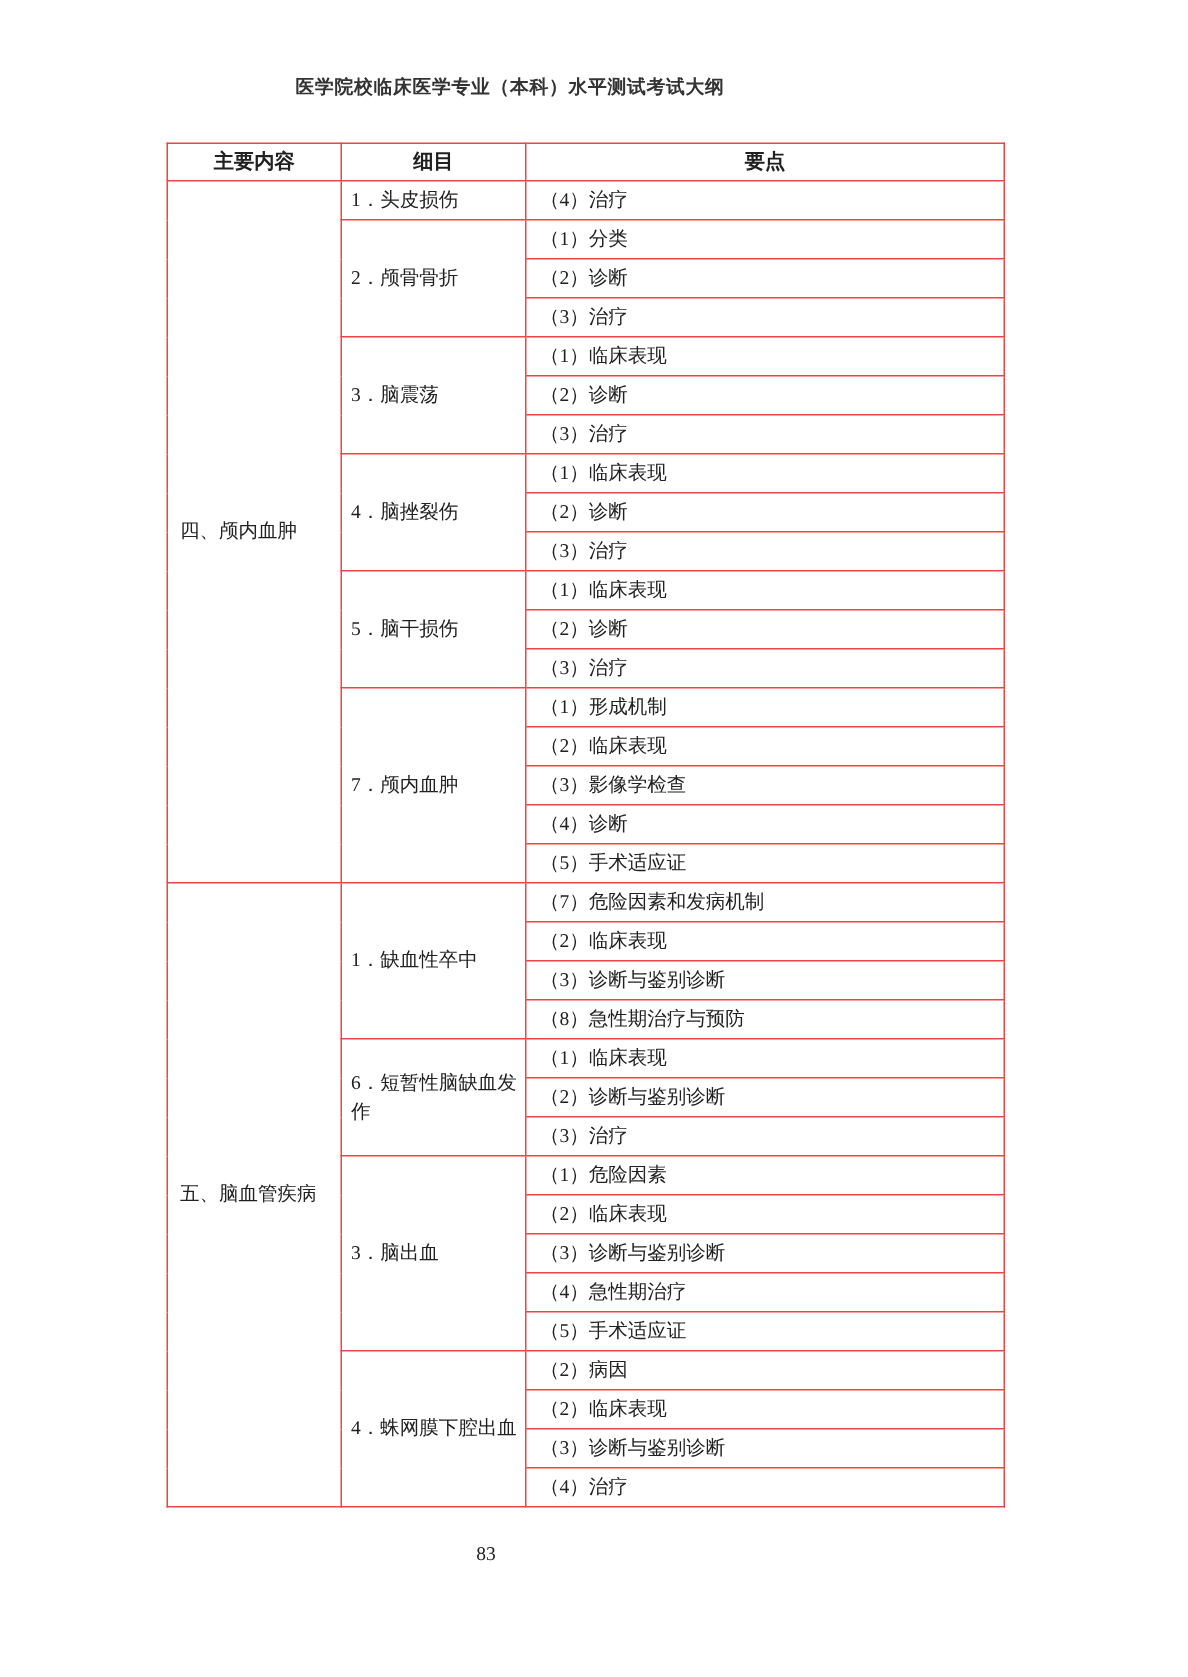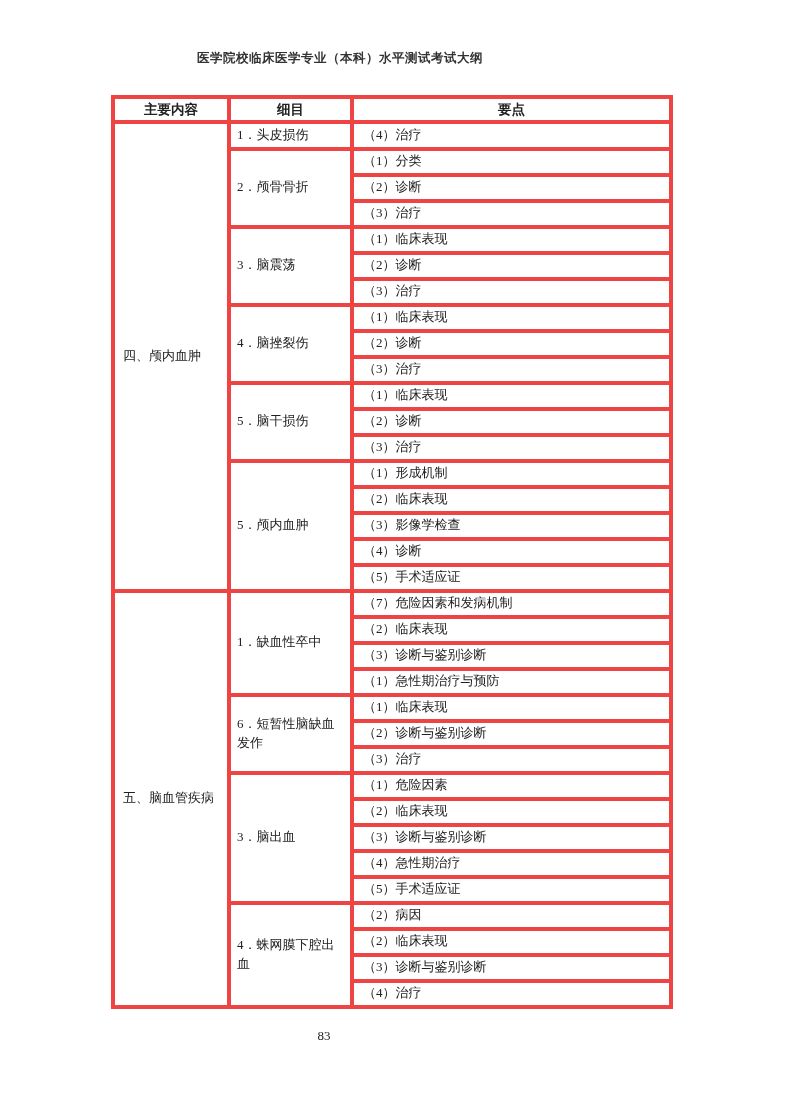--- a/index.html
+++ b/index.html
@@ -32,21 +32,21 @@
     left: 111px;
     top: 95px;
   }
   table.syllabus {
     border-collapse: collapse;
     table-layout: fixed;
     width: 558px;
   }
   table.syllabus th,
   table.syllabus td {
-    border: 4px solid #ef4444;
+    border: 1px solid #ef4444;
     font-size: 13px;
     line-height: 1.45;
     overflow: hidden;
   }
   table.syllabus th {
     height: 25px;
     font-weight: bold;
     text-align: center;
     font-size: 13.5px;
     padding: 0 2px;
@@ -136,21 +136,21 @@
           <td class="col-item" rowspan="3">5．脑干损伤</td>
           <td class="col-point">（1）临床表现</td>
         </tr>
         <tr>
           <td class="col-point">（2）诊断</td>
         </tr>
         <tr>
           <td class="col-point">（3）治疗</td>
         </tr>
         <tr>
-          <td class="col-item" rowspan="5">5．颅内血肿</td>
+          <td class="col-item" rowspan="5">7．颅内血肿</td>
           <td class="col-point">（1）形成机制</td>
         </tr>
         <tr>
           <td class="col-point">（2）临床表现</td>
         </tr>
         <tr>
           <td class="col-point">（3）影像学检查</td>
         </tr>
         <tr>
           <td class="col-point">（4）诊断</td>
@@ -163,21 +163,21 @@
           <td class="col-item" rowspan="4">1．缺血性卒中</td>
           <td class="col-point">（7）危险因素和发病机制</td>
         </tr>
         <tr>
           <td class="col-point">（2）临床表现</td>
         </tr>
         <tr>
           <td class="col-point">（3）诊断与鉴别诊断</td>
         </tr>
         <tr>
-          <td class="col-point">（1）急性期治疗与预防</td>
+          <td class="col-point">（8）急性期治疗与预防</td>
         </tr>
         <tr>
           <td class="col-item" rowspan="3">6．短暂性脑缺血发作</td>
           <td class="col-point">（1）临床表现</td>
         </tr>
         <tr>
           <td class="col-point">（2）诊断与鉴别诊断</td>
         </tr>
         <tr>
           <td class="col-point">（3）治疗</td>

